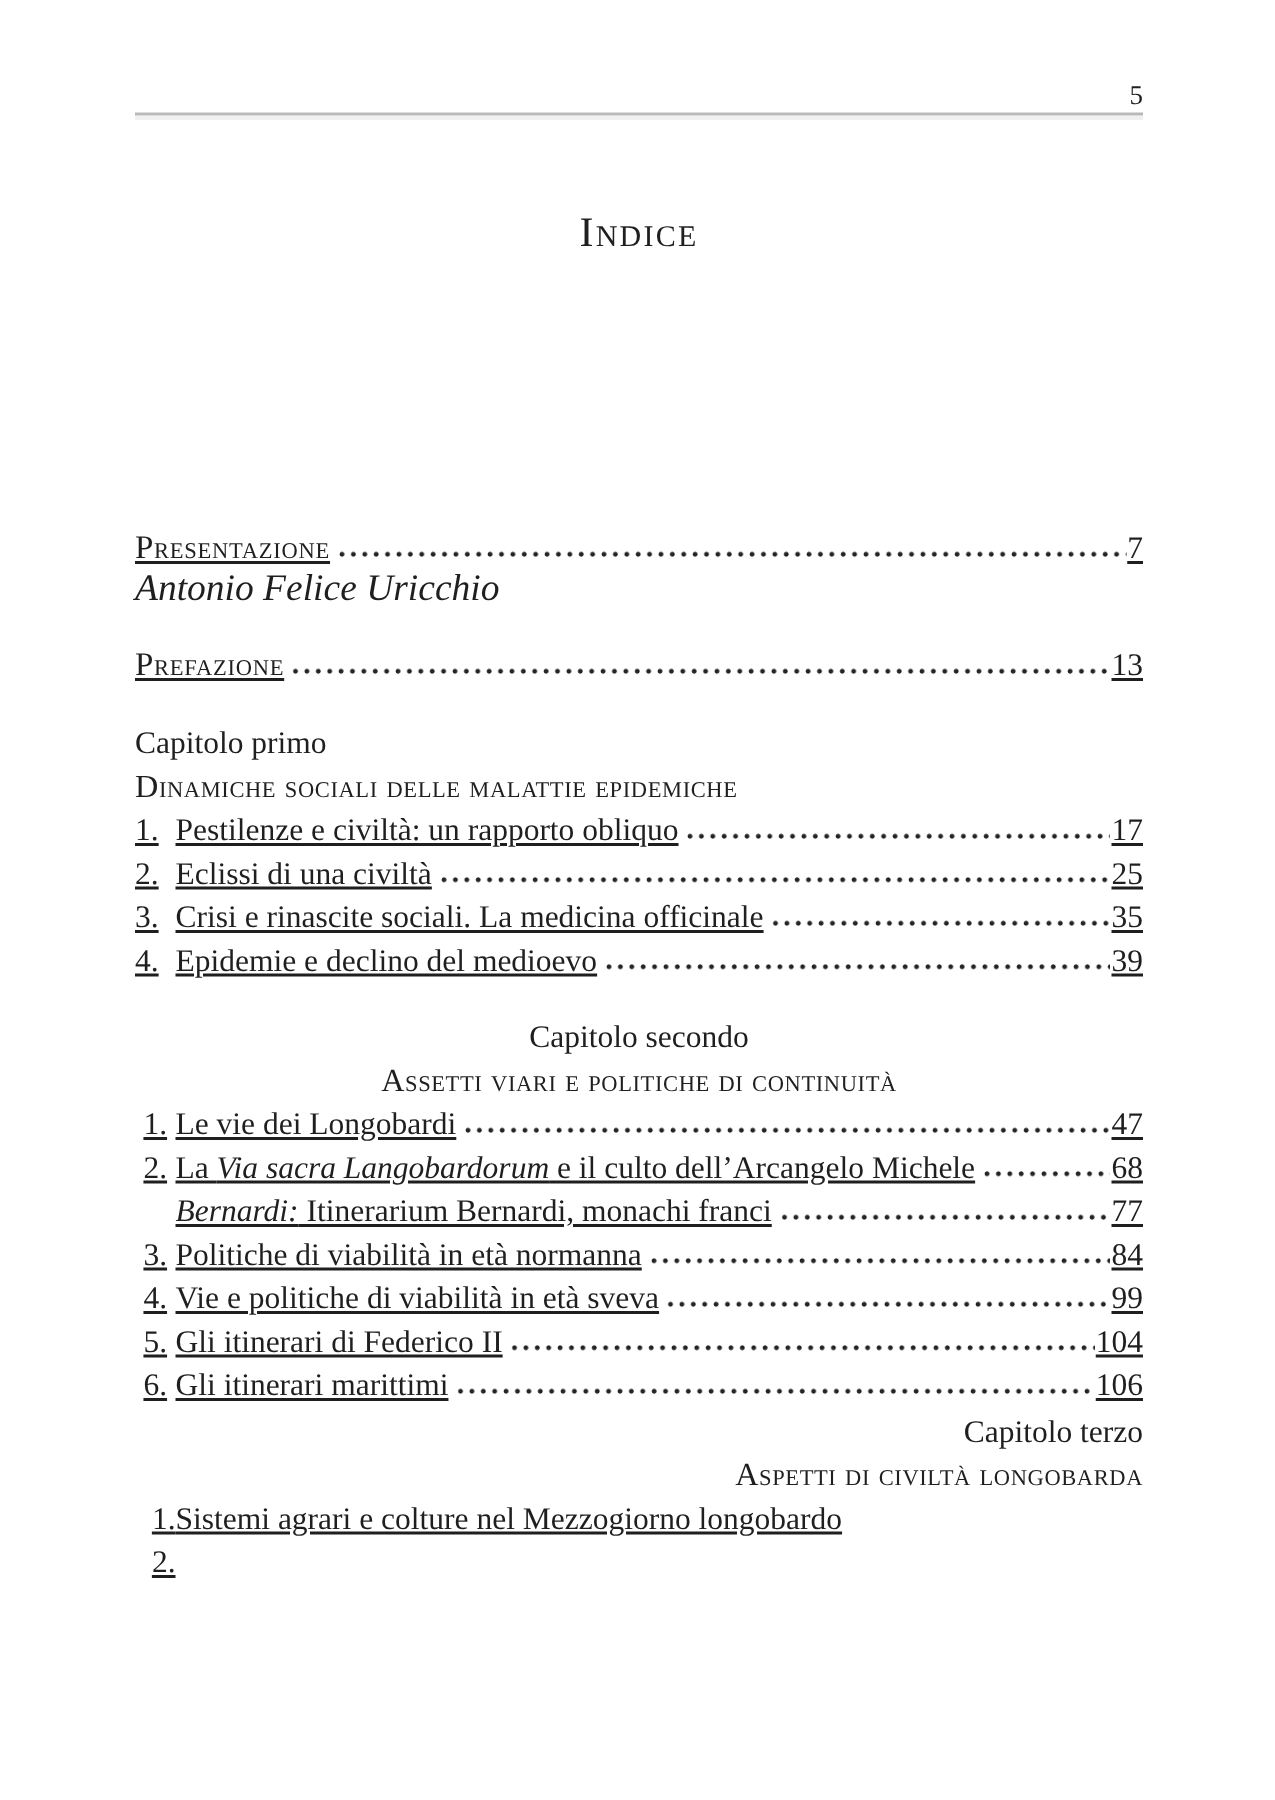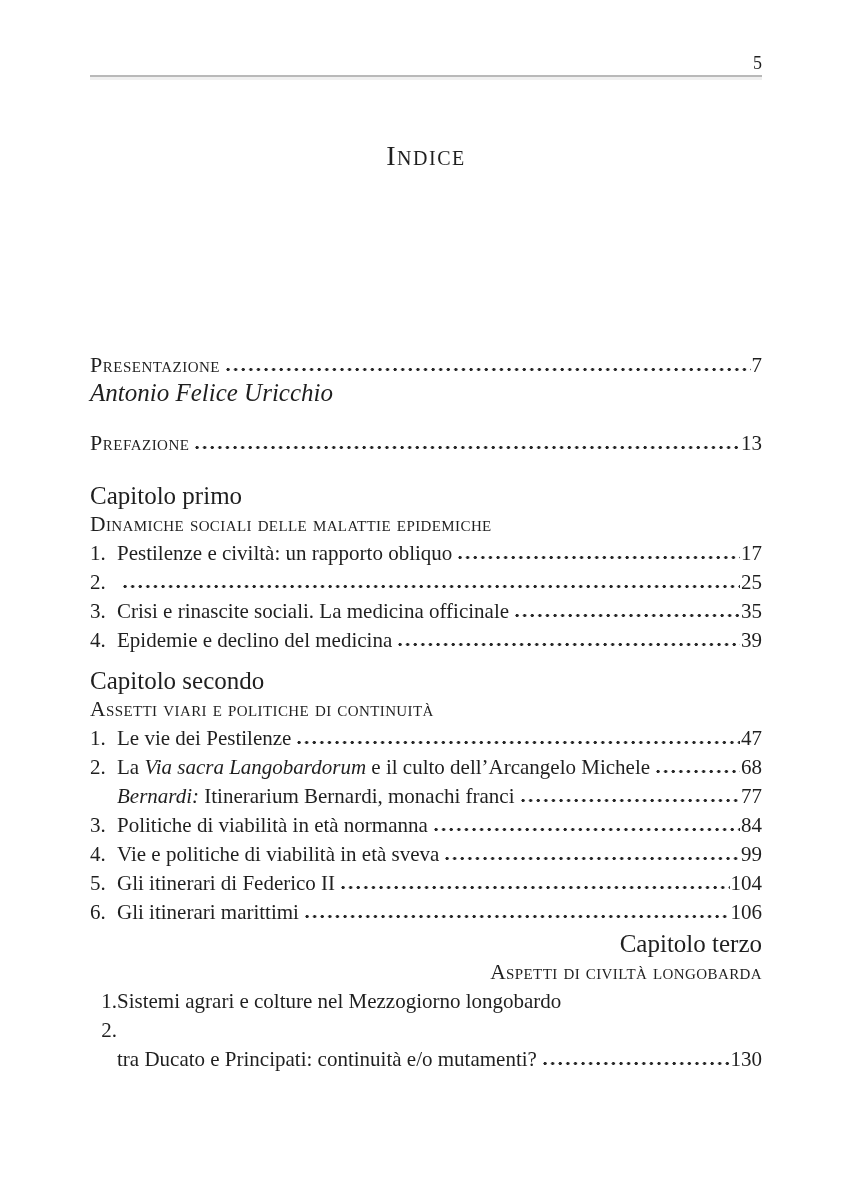--- a/index.html
+++ b/index.html
@@ -41,20 +41,21 @@
     font-size: 28px;
     letter-spacing: 1.5px;
     line-height: 30px;
   }
   
   .row {
     display: flex;
     align-items: baseline;
     font-size: 21px;
     line-height: 29px;
+    text-decoration: underline;
   }
   .leader {
     flex: 1 1 auto;
     height: 5px;
     margin: 0 1px 0 6px;
     background-image: radial-gradient(circle at 2px 2.5px, #242424 1.35px, rgba(0,0,0,0) 1.85px);
     background-size: 7.6px 5px;
     background-repeat: repeat-x;
     background-position: left bottom;
     min-width: 14px;
@@ -70,24 +71,24 @@
   .front-matter { margin-top: 180px; }
   .front-item .row { line-height: 28px; }
   .front-item + .front-item { margin-top: 22px; }
   .author-line {
     font-style: italic;
     font-size: 25px;
     line-height: 28px;
   }
   
   .chapter:nth-of-type(1) { margin-top: 25px; }
-  .chapter:nth-of-type(2) { margin-top: 12px; }
+  .chapter:nth-of-type(2) { margin-top: 23px; text-align: center; }
   .chapter:nth-of-type(3) { margin-top: 3px; text-align: right; }
   .chapter-label {
-    font-size: 25px;
+    font-size: 21px;
     line-height: 27px;
   }
   .chapter-heading {
     font-variant: small-caps;
     font-size: 21.5px;
     letter-spacing: 0.4px;
     line-height: 30px;
   }
   .entries .num {
     flex: 0 0 auto;
@@ -132,50 +133,51 @@
             <div class="row">
               <span class="num">1.</span>
               <span class="txt"><span>Pestilenze e civiltà: un rapporto obliquo</span></span>
               <span class="leader"></span>
               <span class="page-ref">17</span>
             </div>
           </div>
           <div class="entry">
             <div class="row">
               <span class="num">2.</span>
+              <span class="txt"><span>Eclissi di una civiltà</span></span>
               <span class="leader"></span>
               <span class="page-ref">25</span>
             </div>
           </div>
           <div class="entry">
             <div class="row">
               <span class="num">3.</span>
               <span class="txt"><span>Crisi e rinascite sociali. La medicina officinale</span></span>
               <span class="leader"></span>
               <span class="page-ref">35</span>
             </div>
           </div>
           <div class="entry">
             <div class="row">
               <span class="num">4.</span>
-              <span class="txt"><span>Epidemie e declino del medicina</span></span>
+              <span class="txt"><span>Epidemie e declino del medioevo</span></span>
               <span class="leader"></span>
               <span class="page-ref">39</span>
             </div>
           </div>
         </div>
       </section>
       <section class="chapter">
         <div class="chapter-label">Capitolo secondo</div>
         <div class="chapter-heading">Assetti viari e politiche di continuità</div>
         <div class="entries">
           <div class="entry">
             <div class="row">
               <span class="num">1.</span>
-              <span class="txt"><span>Le vie dei Pestilenze</span></span>
+              <span class="txt"><span>Le vie dei Longobardi</span></span>
               <span class="leader"></span>
               <span class="page-ref">47</span>
             </div>
           </div>
           <div class="entry">
             <div class="row">
               <span class="num">2.</span>
               <span class="txt"><span>La </span><span class="it">Via sacra Langobardorum</span><span> e il culto dell’Arcangelo Michele</span></span>
               <span class="leader"></span>
               <span class="page-ref">68</span>
@@ -230,23 +232,17 @@
           <div class="entry">
             <div class="row">
               <span class="num">1.</span>
               <span class="txt"><span>Sistemi agrari e colture nel Mezzogiorno longobardo</span></span>
             </div>
           </div>
           <div class="entry">
             <div class="row">
               <span class="num">2.</span>
             </div>
-            <div class="row cont">
-              <span class="num"></span>
-              <span class="txt"><span>tra Ducato e Principati: continuità e/o mutamenti?</span></span>
-              <span class="leader"></span>
-              <span class="page-ref">130</span>
-            </div>
           </div>
         </div>
       </section>
     </section>
 </div>
 
 </body></html>

